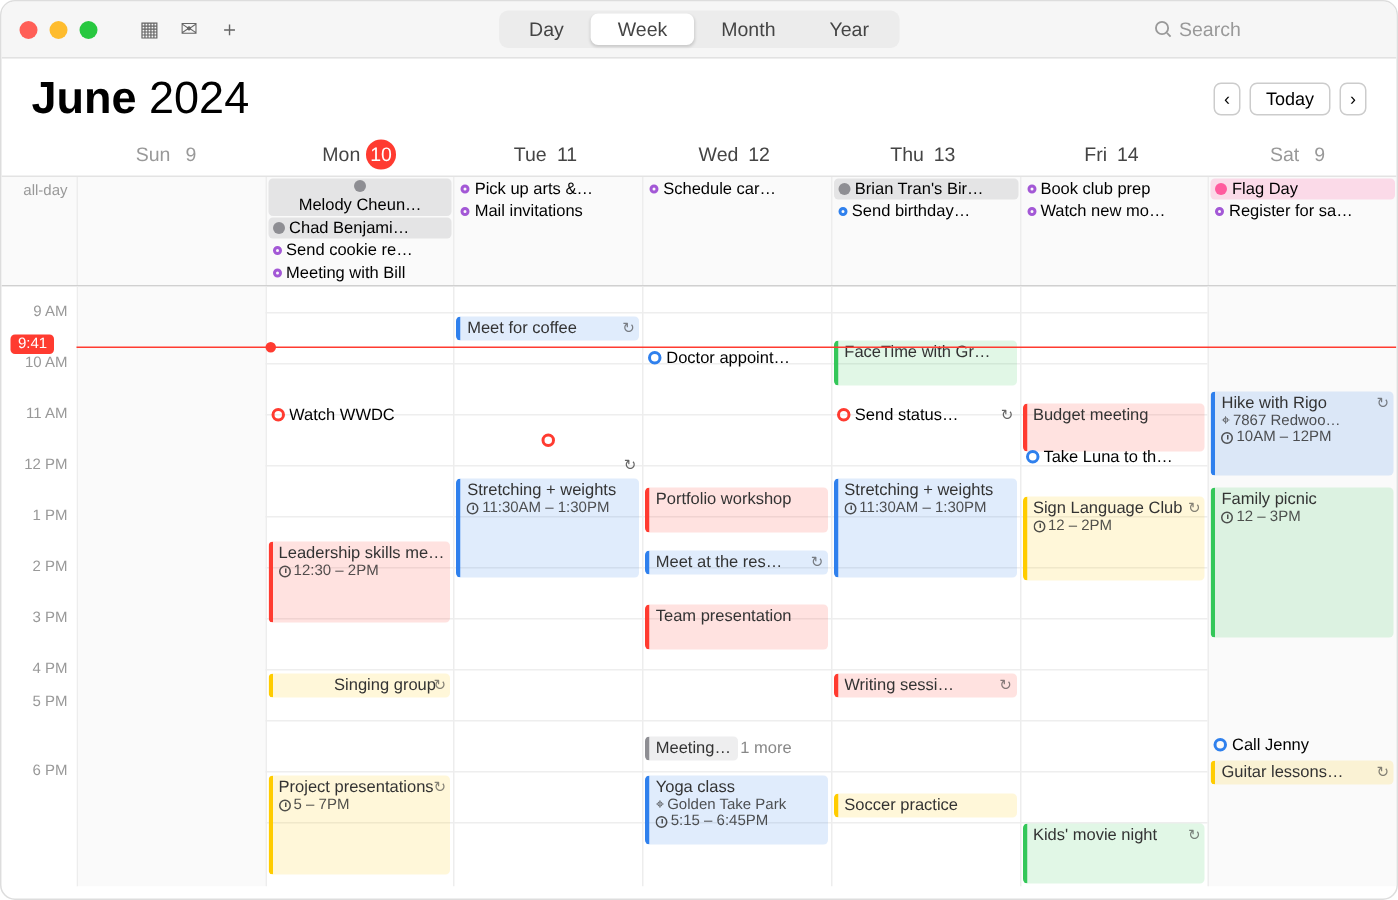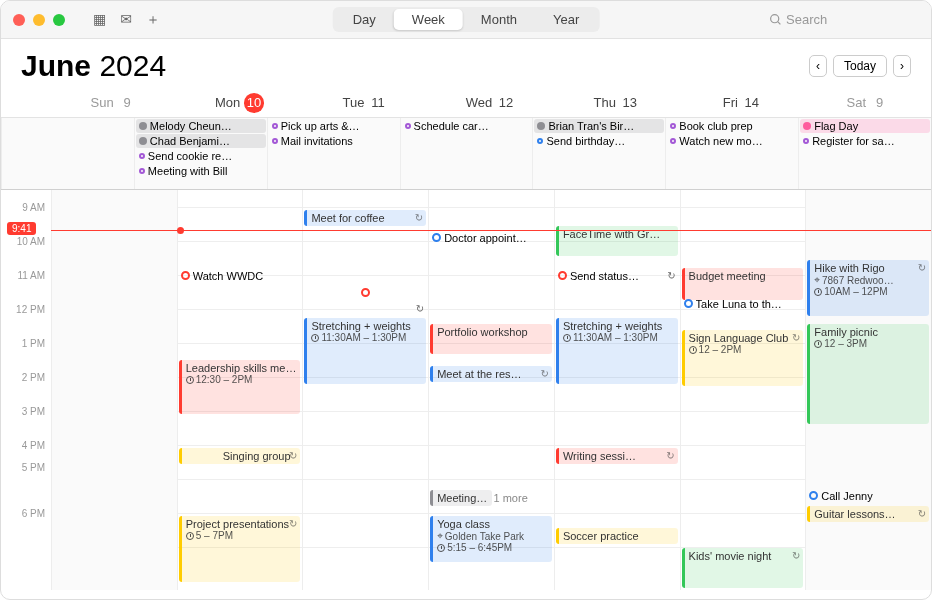--- a/index.html
+++ b/index.html
@@ -93,24 +93,25 @@
     <div class="day wknd">Sun <span class="num">9</span></div>
     <div class="day today">Mon <span class="num">10</span></div>
     <div class="day">Tue <span class="num">11</span></div>
     <div class="day">Wed <span class="num">12</span></div>
     <div class="day">Thu <span class="num">13</span></div>
     <div class="day">Fri <span class="num">14</span></div>
     <div class="day wknd">Sat <span class="num">9</span></div>
   </div>
 
 <div class="allday">
+  <div class="lbl">all-day</div>
   <div id="adcols" style="display:flex;flex:1">
       <div class="ad-col"></div>
       <div class="ad-col">
-        <div class="chip" style="background: rgba(142, 142, 147, 0.2);">
+        <div class="chip" style="background: rgba(142, 142, 147, 0.2); flex-direction: column;">
           <span class="c" style="background:#8e8e93"></span>
           <span>Melody Cheun…</span>
         </div>
         <div class="chip" style="background: rgba(142, 142, 147, 0.2);">
           <span class="c" style="background:#8e8e93"></span>
           <span>Chad Benjami…</span>
         </div>
         <div class="chip">
           <span class="c" style="border:2px solid #a358d6;width:6px;height:6px"></span>
           <span>Send cookie re…</span>
@@ -244,20 +245,23 @@
           <span class="ring" style="border-color:#2f80ed"></span>
           <span style="overflow:hidden;text-overflow:ellipsis">Doctor appoint…</span>
         </div>
         <div class="ev" style="top: 134px; height: 30px; border-left-color: rgb(255, 59, 48); background: rgba(255, 59, 48, 0.15); color: rgb(51, 51, 51);">
           <div class="tt">Portfolio workshop</div>
         </div>
         <div class="ev" style="top: 176px; height: 16px; border-left-color: rgb(47, 128, 237); background: rgba(47, 128, 237, 0.15); color: rgb(51, 51, 51);">
           <div class="tt">Meet at the res…</div>
           <span class="rec">↻</span>
         </div>
+        <div class="ev" style="top: 212px; height: 30px; border-left-color: rgb(255, 59, 48); background: rgba(255, 59, 48, 0.15); color: rgb(51, 51, 51);">
+          <div class="tt">Team presentation</div>
+        </div>
         <div class="ev" style="top: 300px; height: 16px; border-left-color: rgb(142, 142, 147); background: rgba(142, 142, 147, 0.15); color: rgb(51, 51, 51); right: 50%;">
           <div class="tt">Meeting…</div>
         </div>
         <div class="mini" style="top: 300px; left: 50%; right: 2px;">
           <span style="color:#888">1 more</span>
         </div>
         <div class="ev" style="top: 326px; height: 46px; border-left-color: rgb(47, 128, 237); background: rgba(47, 128, 237, 0.15); color: rgb(51, 51, 51);">
           <div class="tt">Yoga class</div>
           <div class="sub">
             <span>⌖</span>

